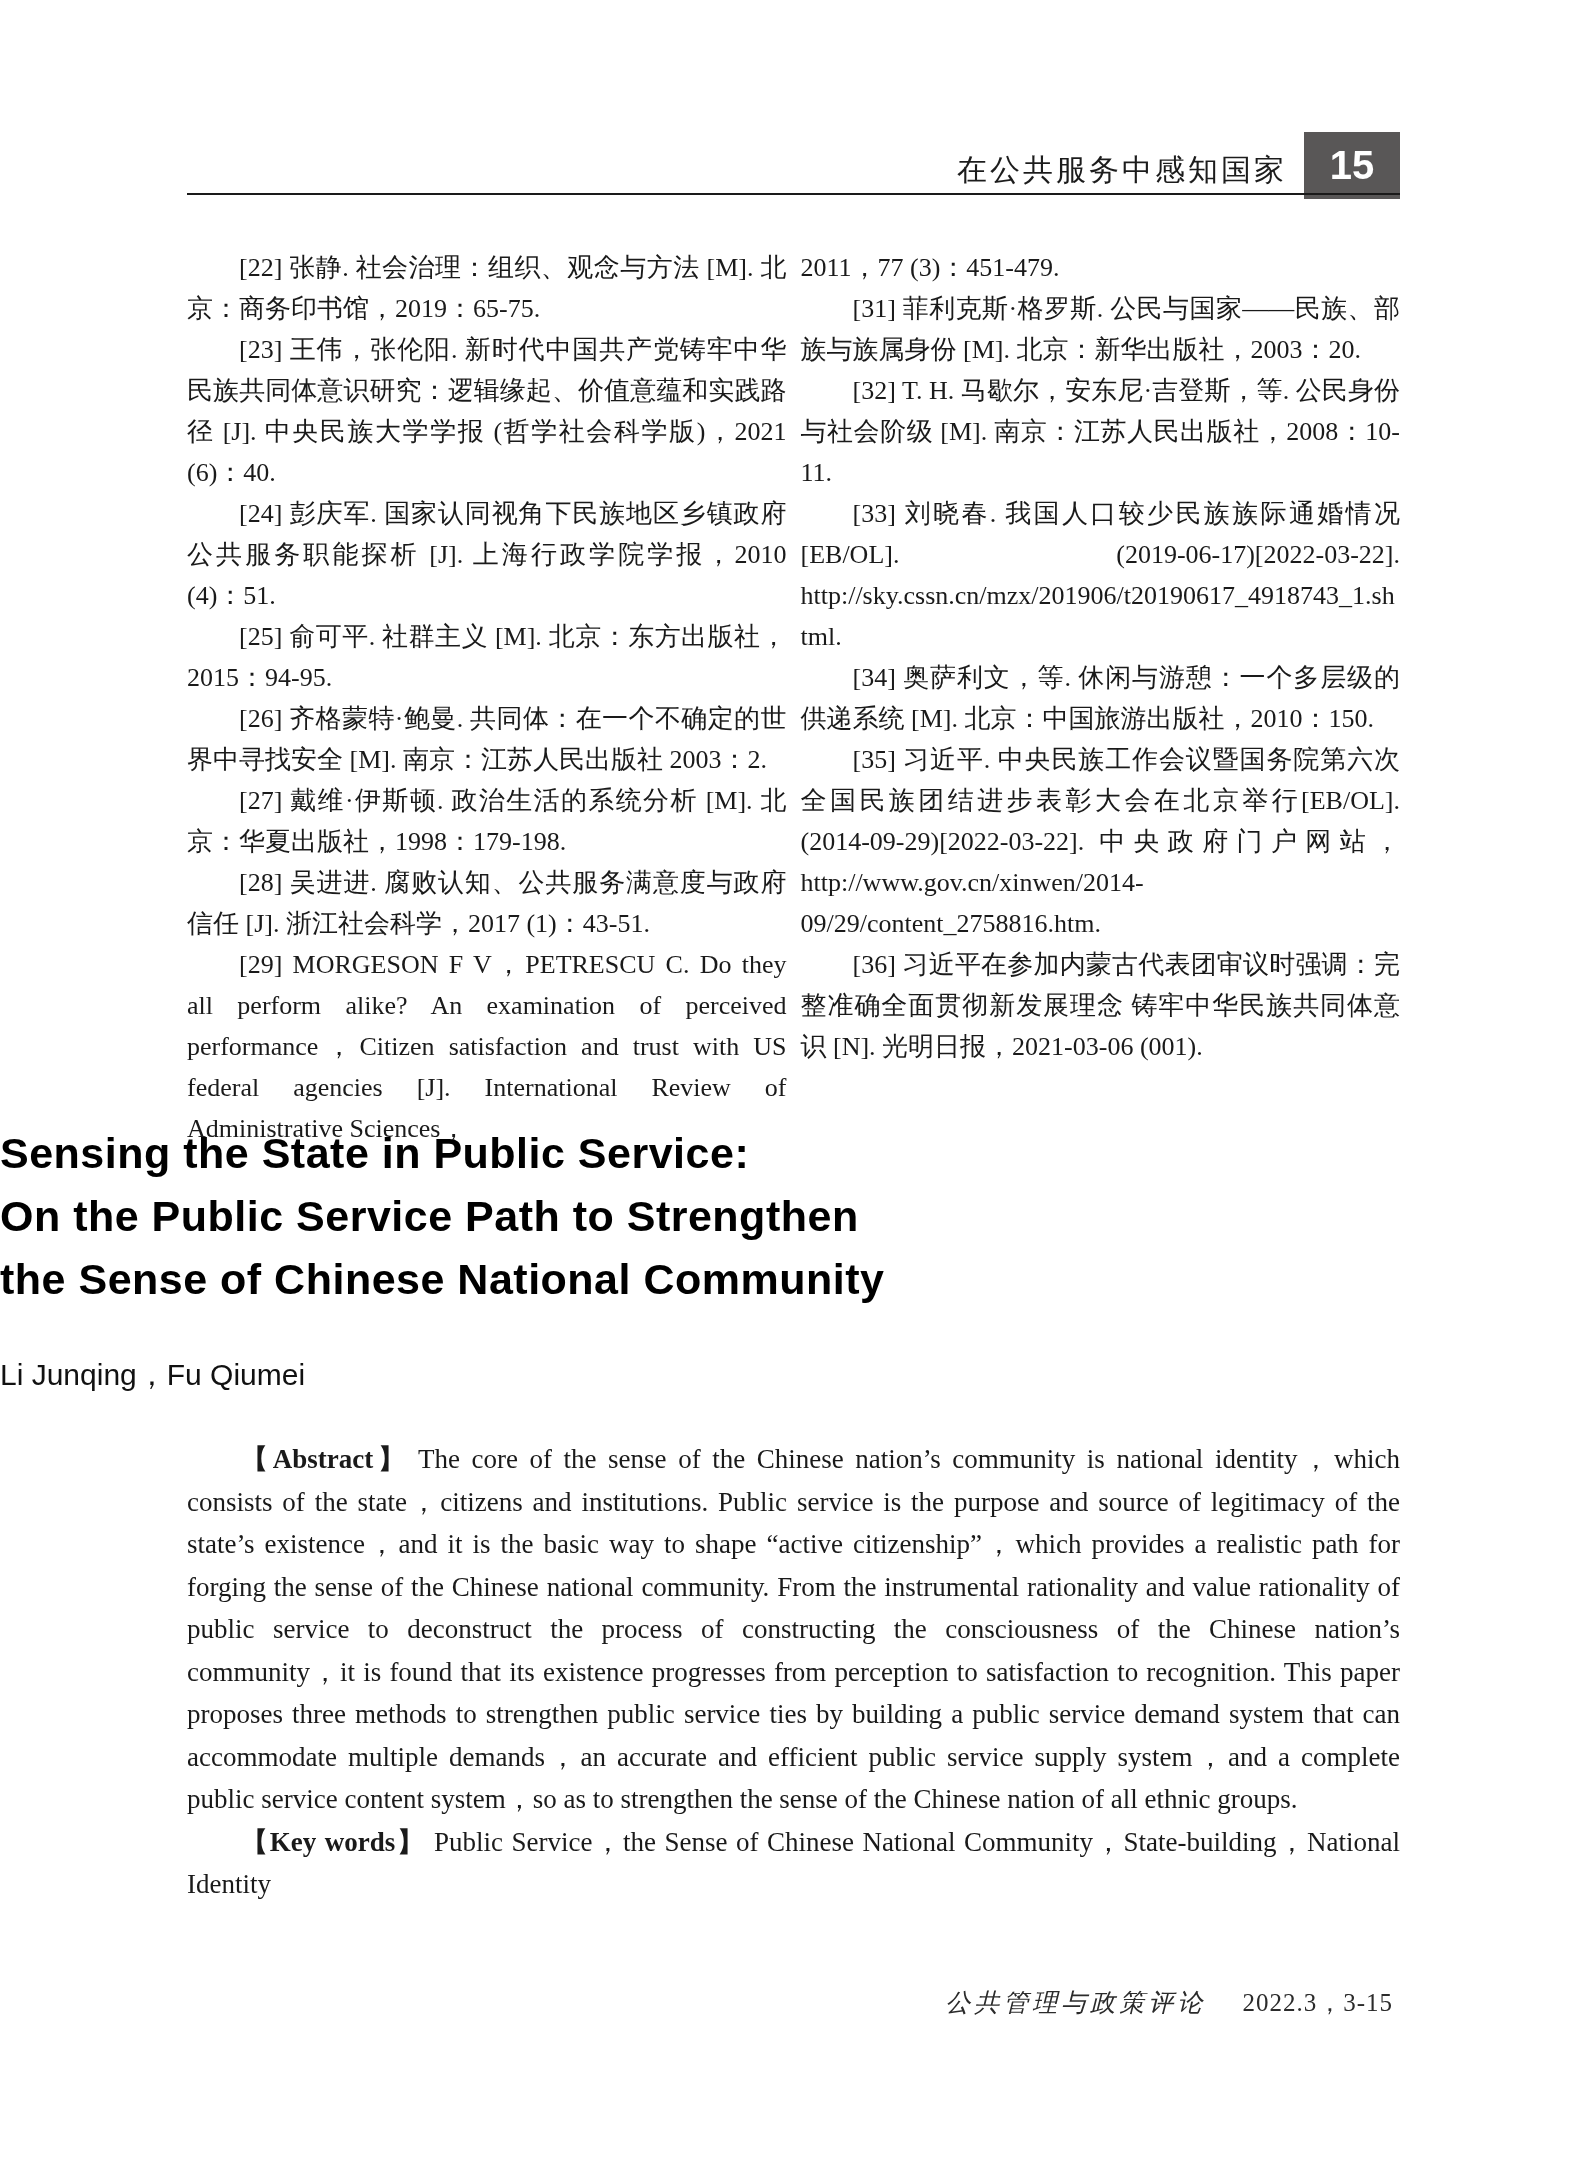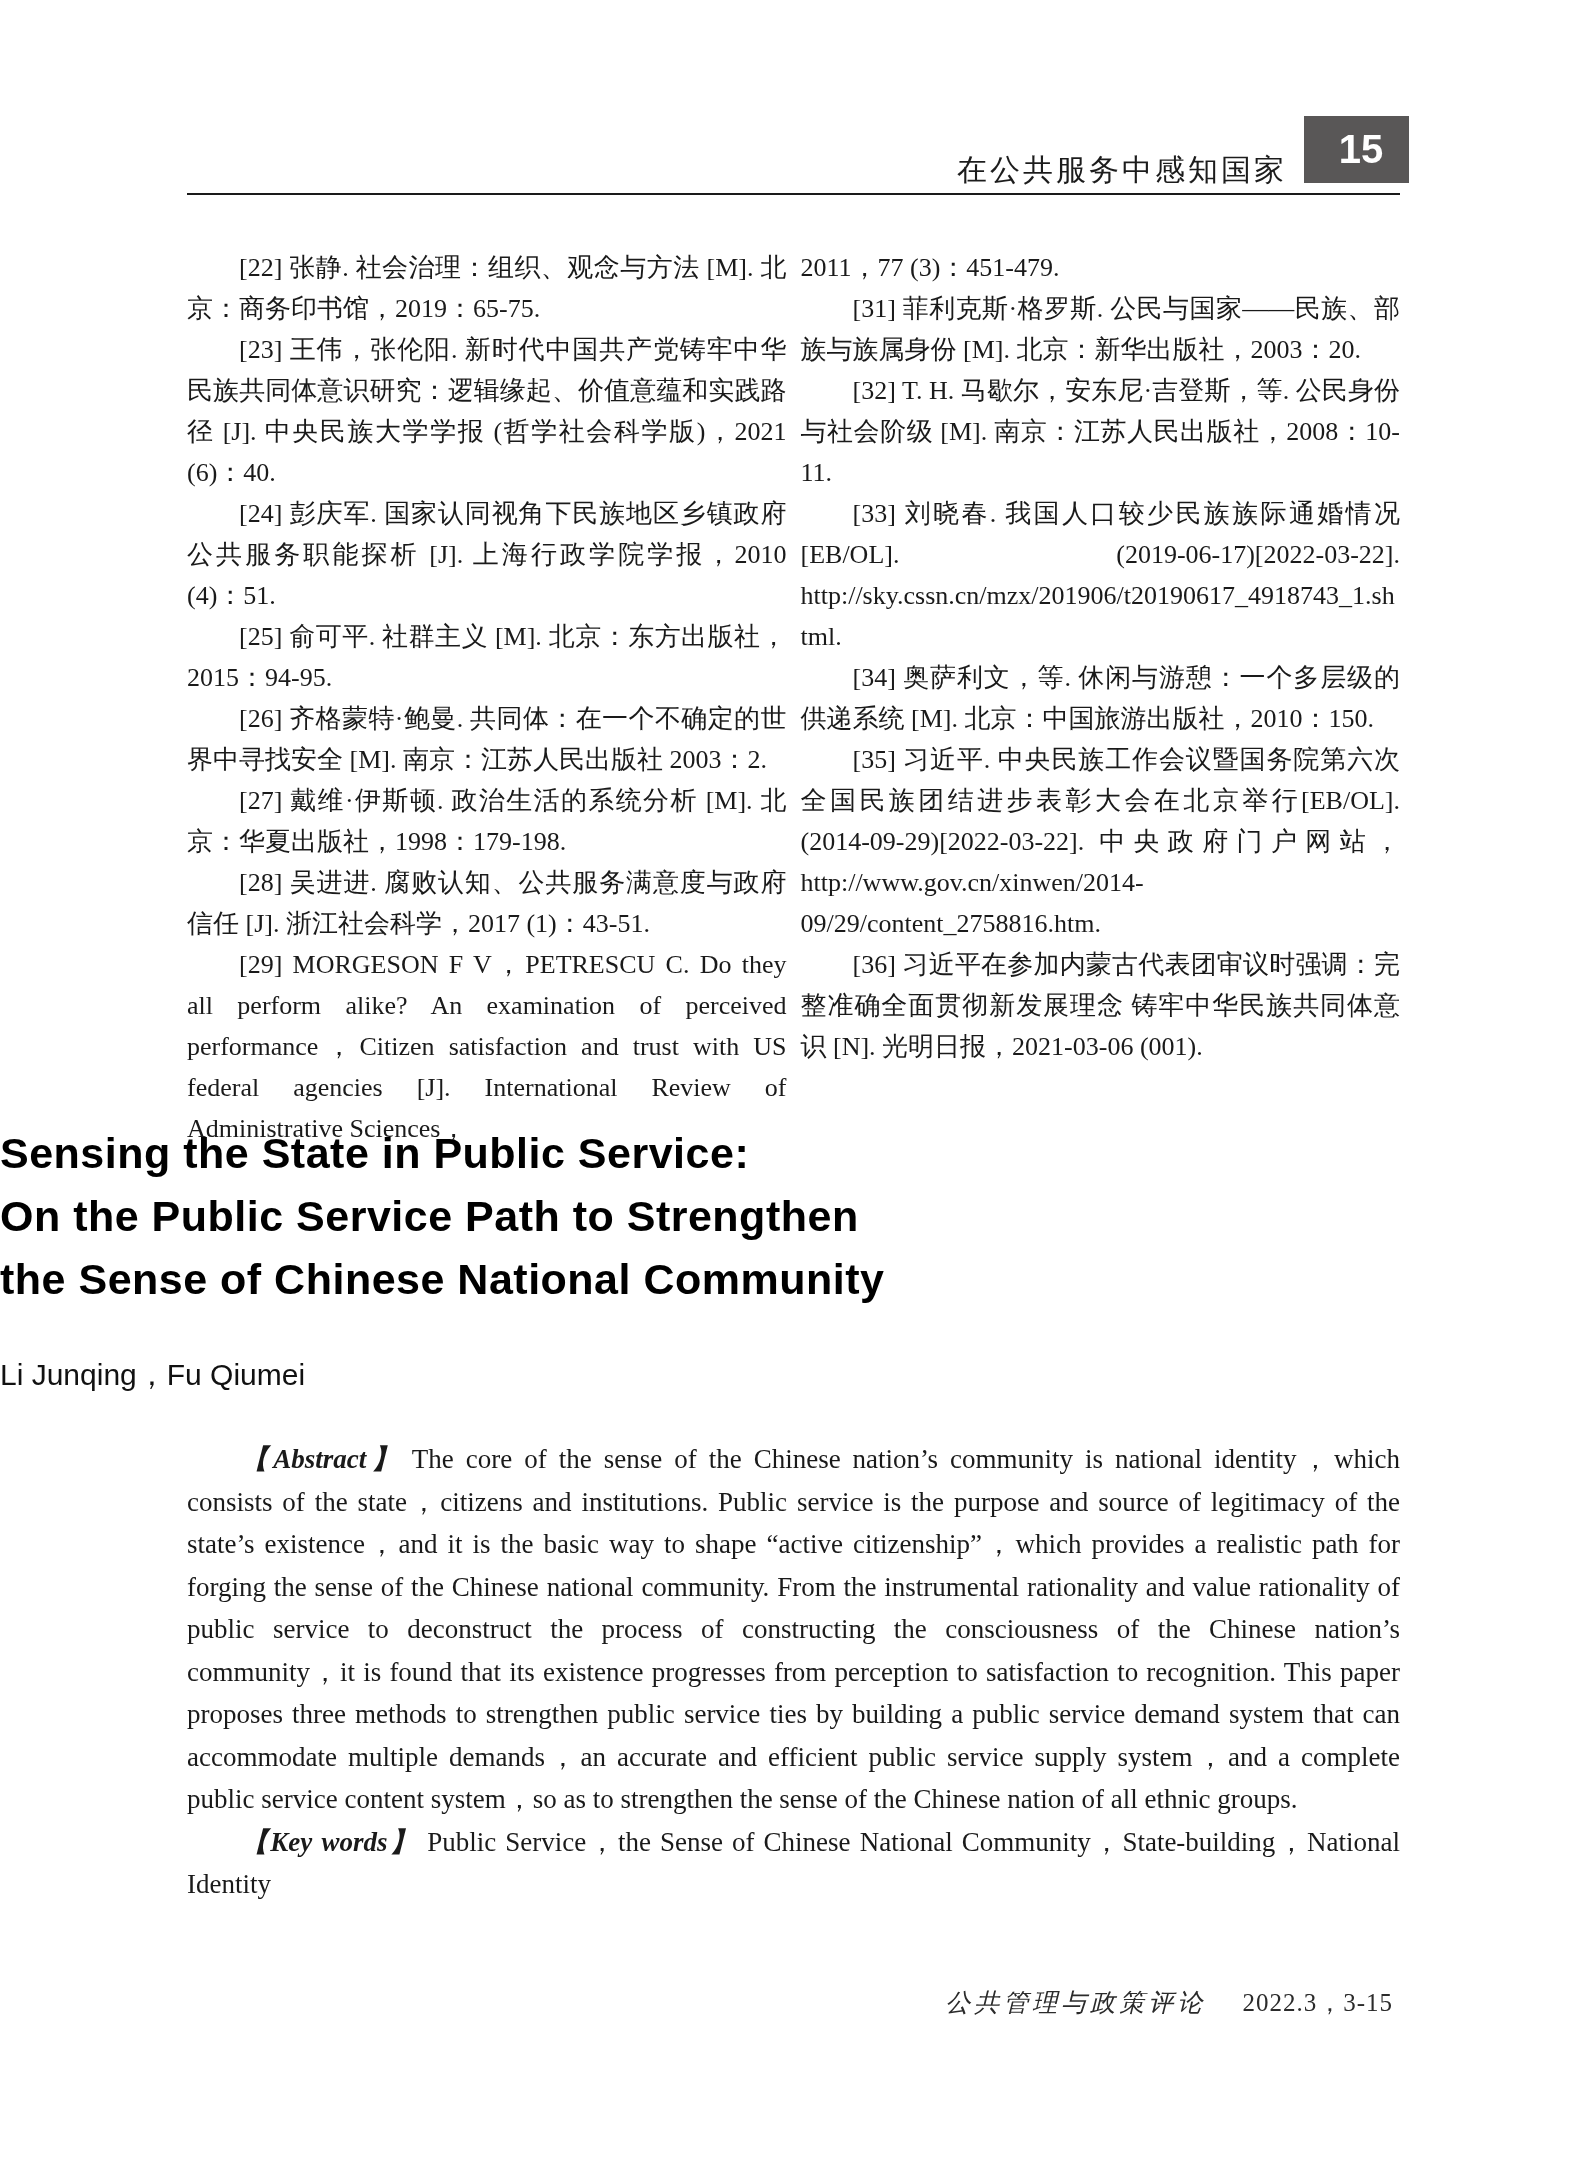--- a/index.html
+++ b/index.html
@@ -18,29 +18,28 @@
     position: absolute;
     top: 150px;
     right: 300px;
     font-size: 30px;
     letter-spacing: 3px;
     color: #1c1c1c;
     white-space: nowrap;
   }
   .page-number-badge {
     position: absolute;
-    top: 116px;
+    top: 132px;
     left: 1304px;
     width: 96px;
     height: 67px;
     background: #595757;
     display: flex;
     align-items: center;
     justify-content: center;
-    padding-left: 9px;
   }
   .page-number-badge span {
     font-family: "Liberation Sans", sans-serif;
     font-weight: bold;
     font-size: 40px;
     color: #ffffff;
   }
   .header-rule {
     position: absolute;
     top: 193px;
@@ -101,21 +100,21 @@
     left: 187px;
     width: 1213px;
   }
   .para {
     margin: 0;
     font-size: 27px;
     line-height: 42.5px;
     text-align: justify;
     text-indent: 2em;
   }
-  .para .label { font-weight: bold; margin-right: 0.3em; font-style: italic; }
+  .para .label { font-weight: bold; margin-right: 0.3em; }
 
   
   .page-footer {
     position: absolute;
     top: 1986px;
     left: 180px;
     width: 1213px;
     text-align: right;
     font-size: 25px;
     color: #2b2b2b;

